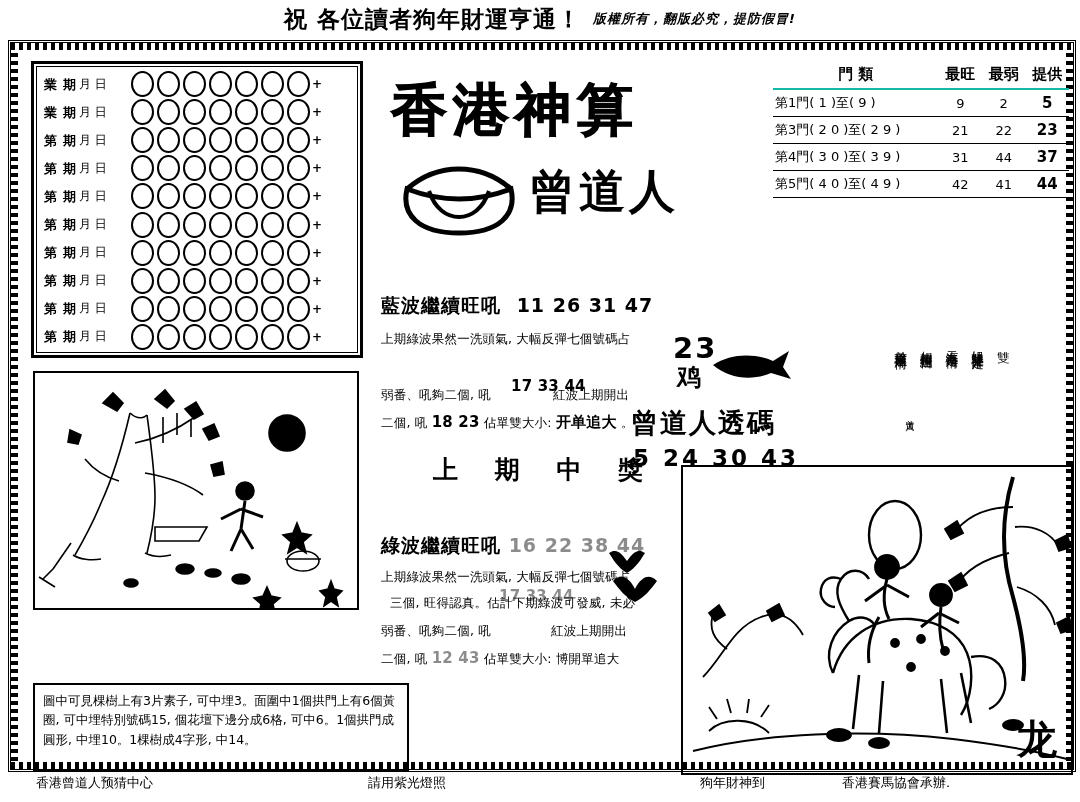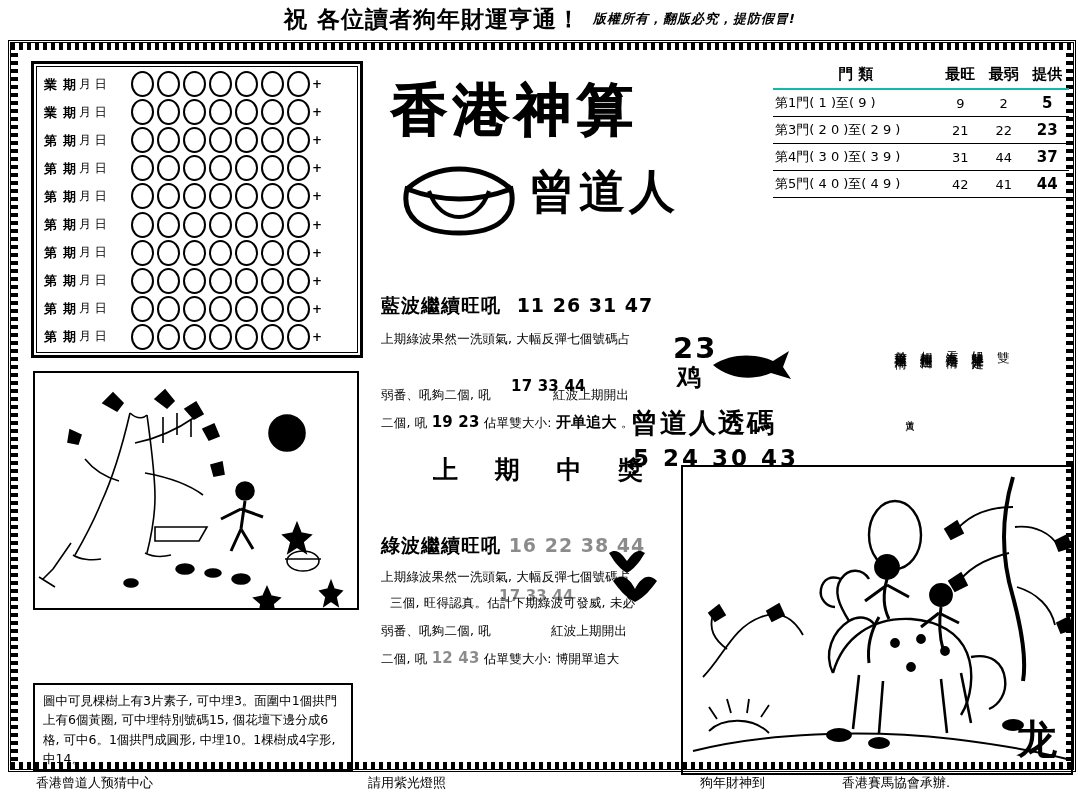--- a/index.html
+++ b/index.html
@@ -45,21 +45,21 @@
   .circ{width:19px;height:22px;border:2px solid #000;border-radius:50%;}
   .plus{font-size:12px;margin-left:2px;font-weight:bold;}
 
   
   .pic-box{
     position:absolute;left:12px;top:318px;width:322px;height:235px;
     border:2px solid #000;background:#fff;overflow:hidden;
   }
   
   .note-box{
-    position:absolute;left:12px;top:630px;width:320px;height:88px;
+    position:absolute;left:12px;top:630px;width:376px;height:88px;
     border:2px solid #000;padding:6px 8px;box-sizing:border-box;
     font-size:12.5px;line-height:1.55;
   }
 
   
   .logo{position:absolute;left:360px;top:20px;width:330px;height:185px;}
   .logo .ch1{
     position:absolute;left:10px;top:0px;font-size:56px;font-weight:bold;
     letter-spacing:6px;font-family:"DejaVu Serif","Liberation Serif",serif;
     -webkit-text-stroke:1px #000;
@@ -337,21 +337,21 @@
         <span>藍波繼續旺吼</span>
         <span class="nums">11 26 31 47</span>
       </div>
 
       <div class="para" style="left:360px;top:274px;width:280px;">上期綠波果然一洗頭氣, 大幅反彈七個號碼占</div>
       <div class="para mid-num" style="left:490px;top:320px;">17 33 44</div>
       <div class="para" style="left:360px;top:330px;">弱番、吼夠二個, 吼</div>
       <div class="para" style="left:532px;top:330px;">紅波上期開出</div>
       <div class="para" style="left:360px;top:356px;">
         <span>二個, 吼</span>
-        <span class="mid-num">19 23</span>
+        <span class="mid-num">18 23</span>
         <span>佔單雙大小:</span>
         <b>开单追大</b>
         <span>。</span>
       </div>
 
       <div class="zhong">上 期 中 獎</div>
 
       <div class="green-line">
         <span>綠波繼續旺吼</span>
         <span class="nums faded">16 22 38 44</span>

